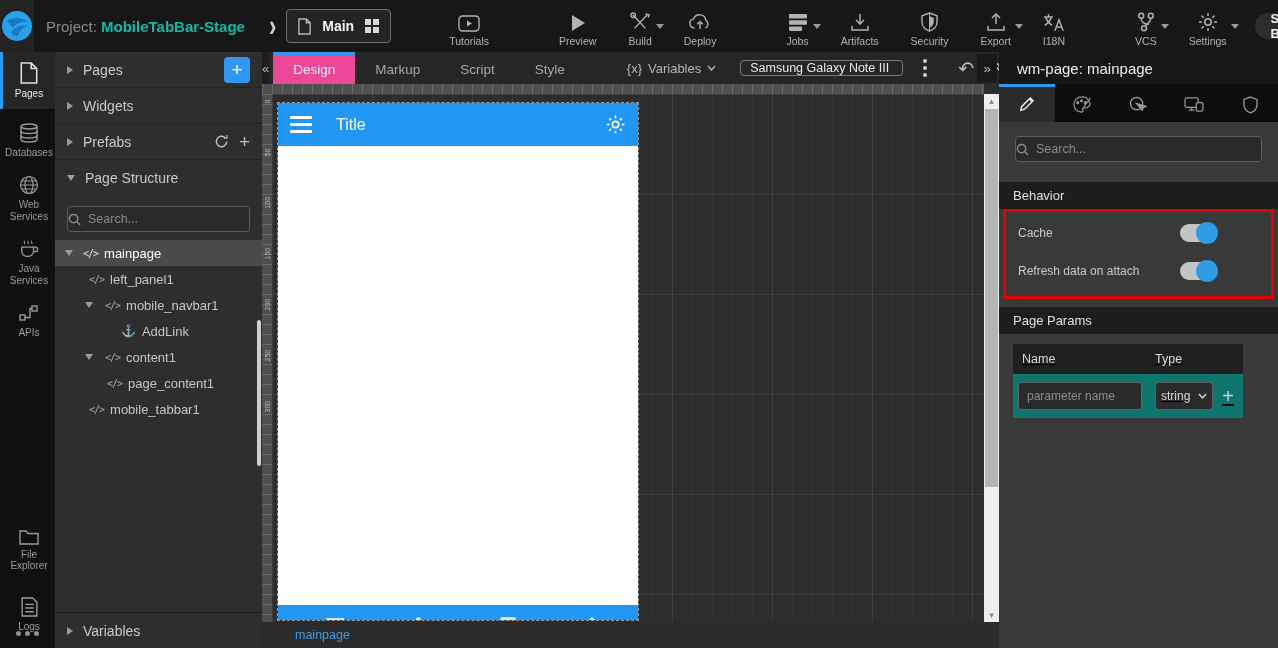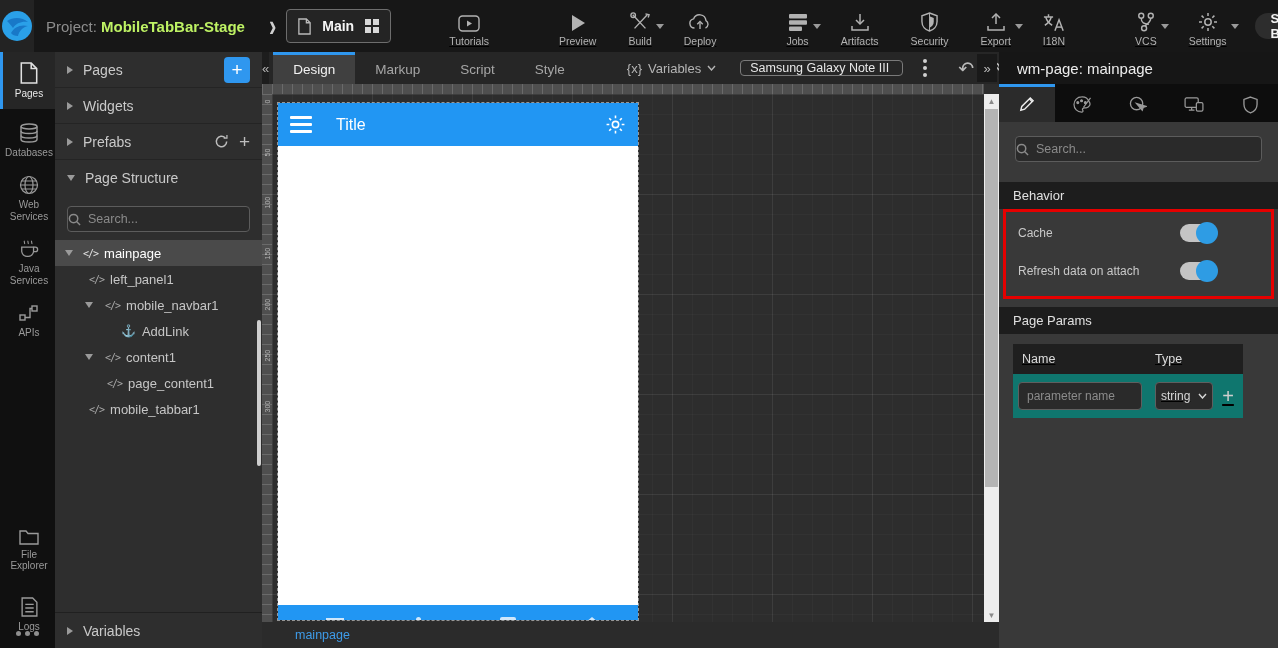--- a/index.html
+++ b/index.html
@@ -5,26 +5,26 @@
   * { margin:0; padding:0; box-sizing:border-box; }
   html,body { width:1278px; height:648px; overflow:hidden; background:#161616;
     font-family:"Liberation Sans", sans-serif; }
   svg { display:block; }
 
   
   .topbar { position:absolute; left:0; top:0; width:1278px; height:52px; background:#171717;
     display:flex; align-items:center; z-index:30; }
   .logo-tile { width:55px; height:52px; background:#232323; display:flex; align-items:center; justify-content:center; }
   .proj { margin-left:12px; font-size:15px; color:#8d8d8d; white-space:nowrap; }
-  .proj b { color:#bef264; font-weight:bold; }
+  .proj b { color:#14b8a6; font-weight:bold; }
   .crumb-chev { color:#cfcfcf; font-size:22px; margin:0 10px 0 24px; font-weight:bold; transform:scaleY(1.4); }
   .page-sel { width:196px; height:34px; border:1px solid #6d6d6d; border-radius:4px; background:#242424;
     display:flex; align-items:center; padding:0 10px; gap:10px; }
   .page-sel .nm { color:#f5f5f5; font-size:14px; font-weight:bold; flex:1; }
-  .tb-actions { display:flex; align-items:flex-end; margin-left:48px; gap:12px;text-decoration:underline; }
+  .tb-actions { display:flex; align-items:flex-end; margin-left:48px; gap:12px; }
   .tb-act { display:flex; flex-direction:column; align-items:center; gap:3px; color:#b2b2b2;
     font-size:10.5px; padding:6px 10px 0; position:relative; cursor:pointer; white-space:nowrap; }
   .tb-act .ic { height:20px; display:flex; align-items:flex-end; }
   .caret { position:absolute; right:-2px; top:18px; }
   .tb-group-gap { width:26px; }
   .user-pill { margin-left:18px; height:26px; background:#2d2d2d; border-radius:19px;
     display:flex; align-items:center; padding:0 4px 0 16px; gap:10px;justify-content:space-between; }
   .user-pill .un { color:#f5f5f5; font-size:13px; font-weight:bold; }
   .avatar { width:30px; height:30px; border-radius:50%; background:#d2418f; color:#fff;
     font-size:12px; font-weight:bold; display:flex; align-items:center; justify-content:center; }
@@ -64,21 +64,21 @@
     display:flex; align-items:center; padding:0 12px; gap:10px; color:#c9c9c9; font-size:14px; cursor:pointer; }
 
   
   .canvas-region { position:absolute; left:262px; top:52px; width:737px; height:596px; background:#2d2d2d; }
   .cv-toolbar { position:absolute; left:0; top:0; width:737px; height:32px; background:#262626;
     display:flex; align-items:stretch; }
   .collapse-btn { width:20px; background:#1d1d1d; color:#b5b5b5; font-size:13px;
     display:flex; align-items:center; justify-content:center; cursor:pointer; }
   .cv-tab { padding:0 20px; display:flex; align-items:center; color:#a6a6a6; font-size:13.5px;
     border-top:3px solid transparent; cursor:pointer; }
-  .cv-tab.active { background:#404040; border-top-color:#2f97ef; color:#f2f2f2; }
+  .cv-tab.active { background:#ec4899; border-top-color:#2f97ef; color:#f2f2f2; }
   .vars-btn { margin-left:42px; display:flex; align-items:center; gap:6px; color:#b5b5b5; font-size:13px; cursor:pointer; }
   .device-sel { margin-left:24px; align-self:center; width:163px; height:16px; border:1px solid #7a7a7a; border-radius:4px;
     background:#262626; color:#e8e8e8; font-size:12.5px; display:flex; align-items:center; padding:0 9px; gap:8px; cursor:pointer; }
   .device-sel span { flex:1; white-space:nowrap; }
   .kebab { margin-left:16px; align-self:center; display:flex; flex-direction:column; gap:3px; padding:4px; cursor:pointer; }
   .kebab i { width:4px; height:4px; border-radius:50%; background:#d0d0d0; }
   .cv-divider { width:1px; height:20px; background:#4d4d4d; align-self:center; margin:0 10px; }
   .hist-btn { align-self:center; color:#b9b9b9; font-size:19px; padding:0 7px; cursor:pointer; line-height:1; }
   .save-btn { align-self:center; padding:0 8px; cursor:pointer; }
   .expand-btn { position:absolute; right:2px; top:2px; width:20px; height:28px; background:#191919;

